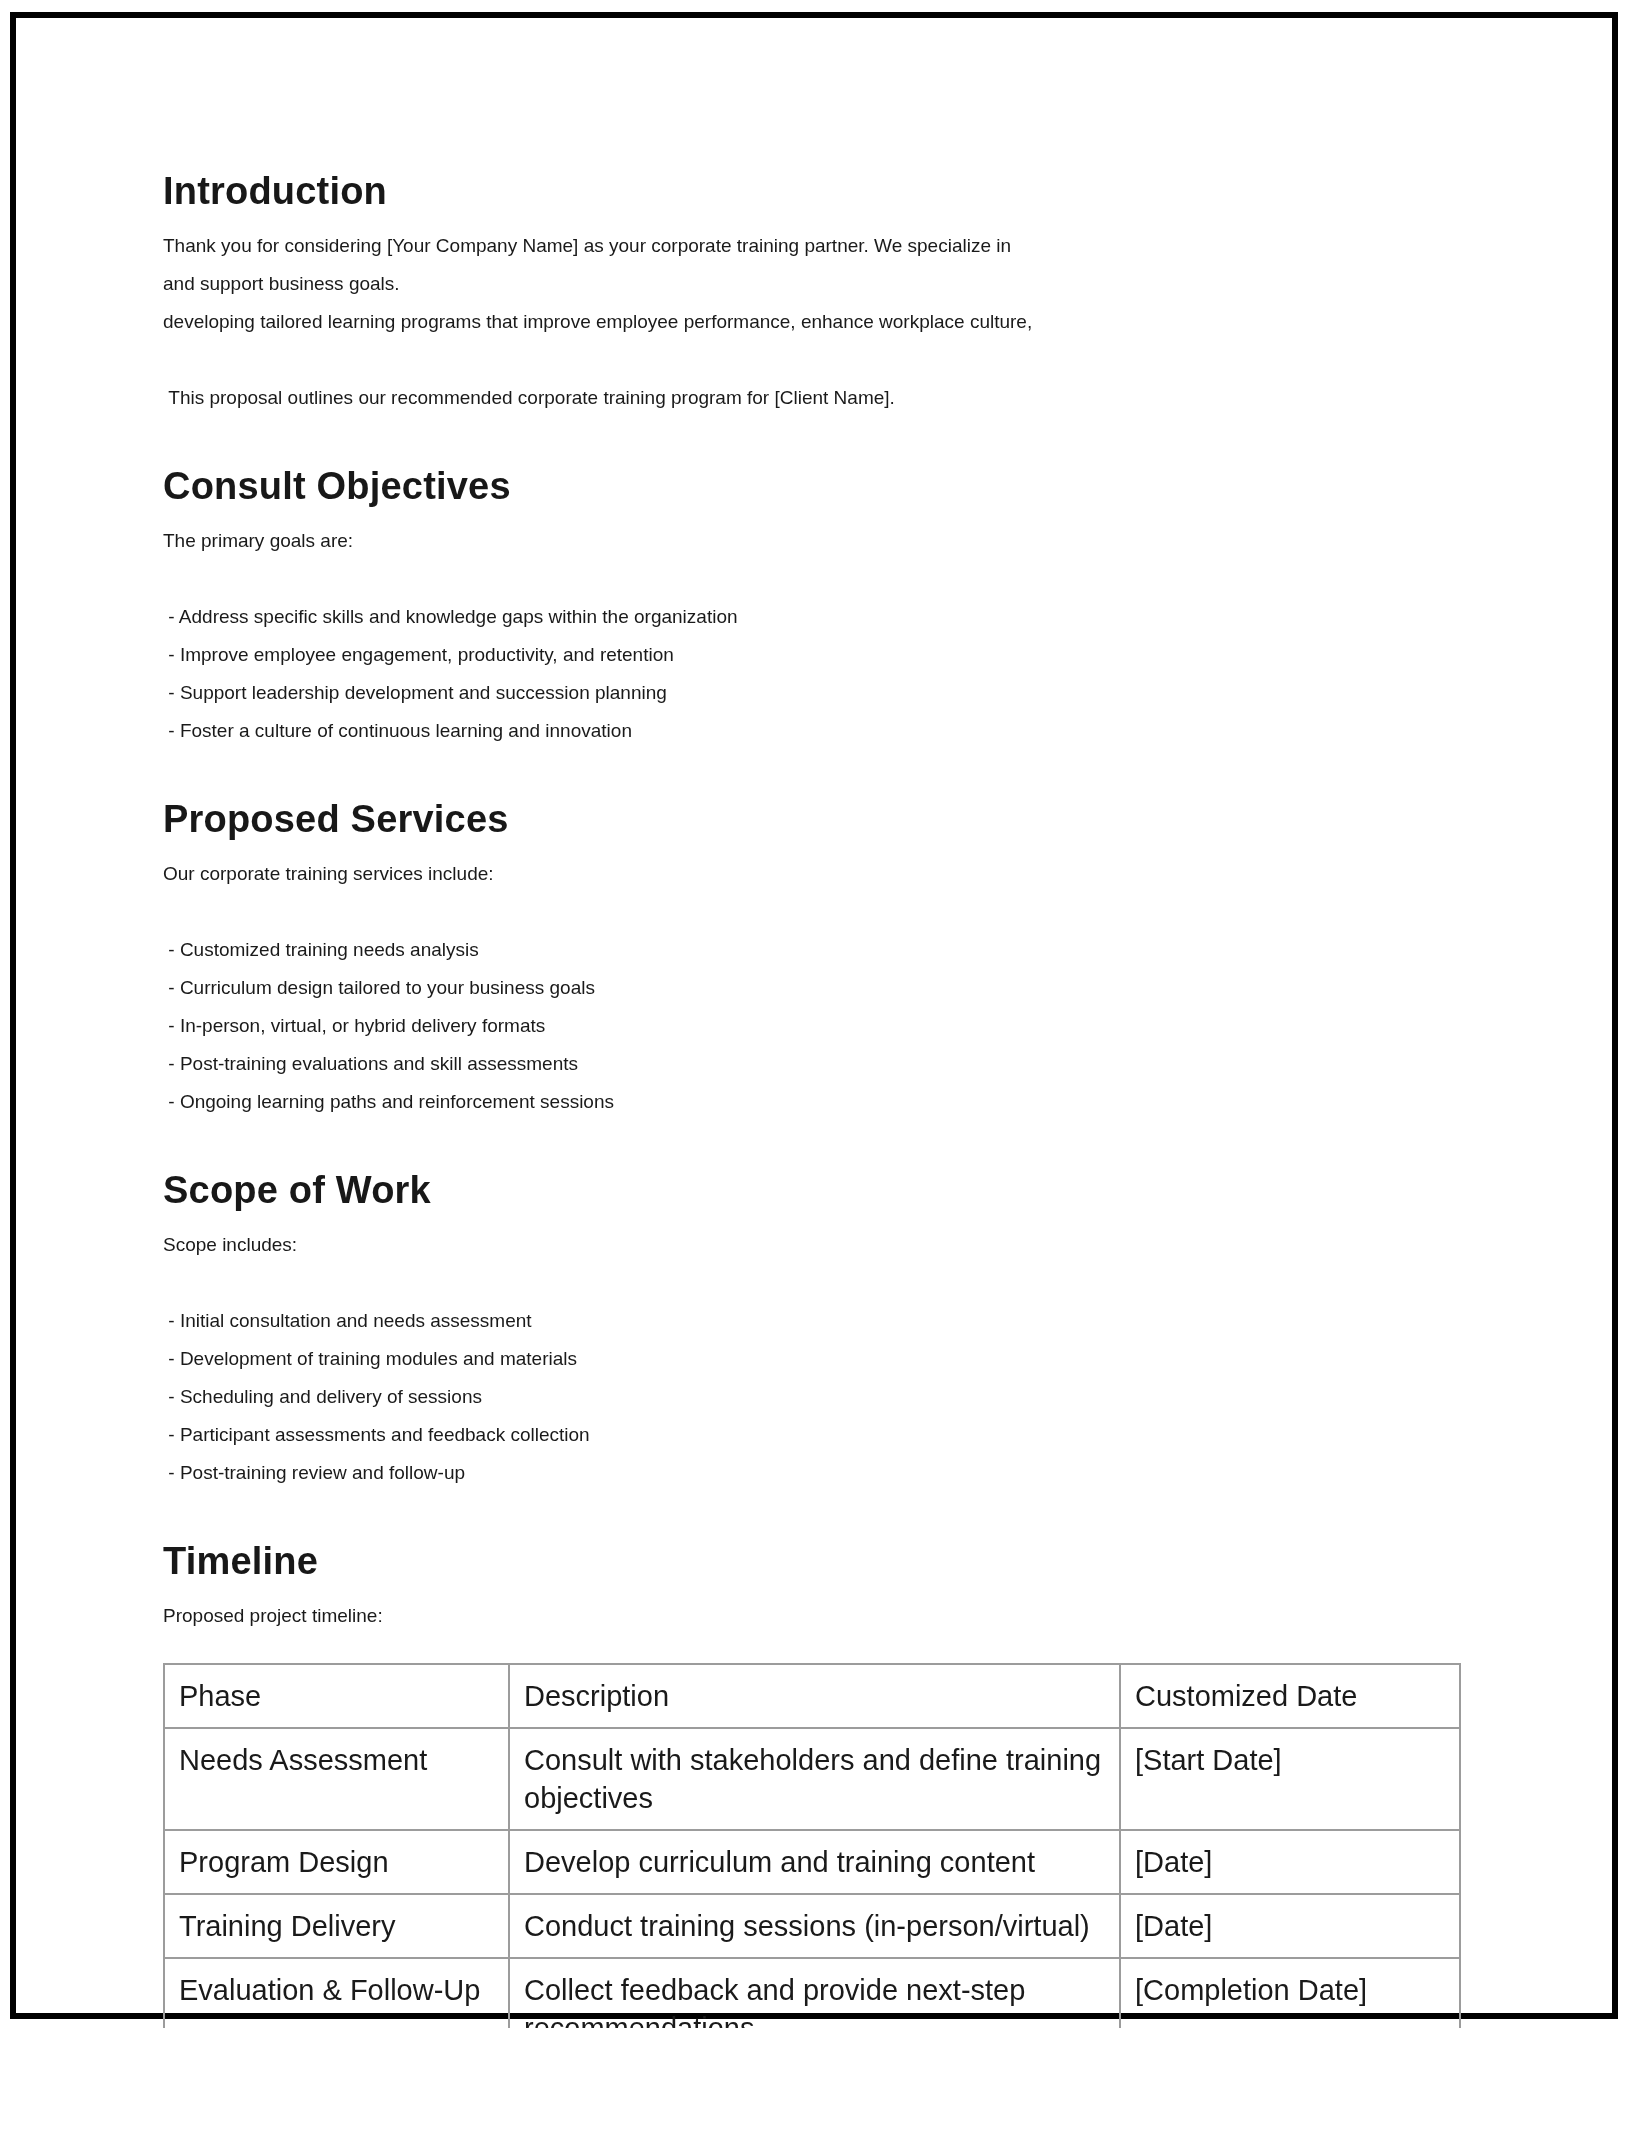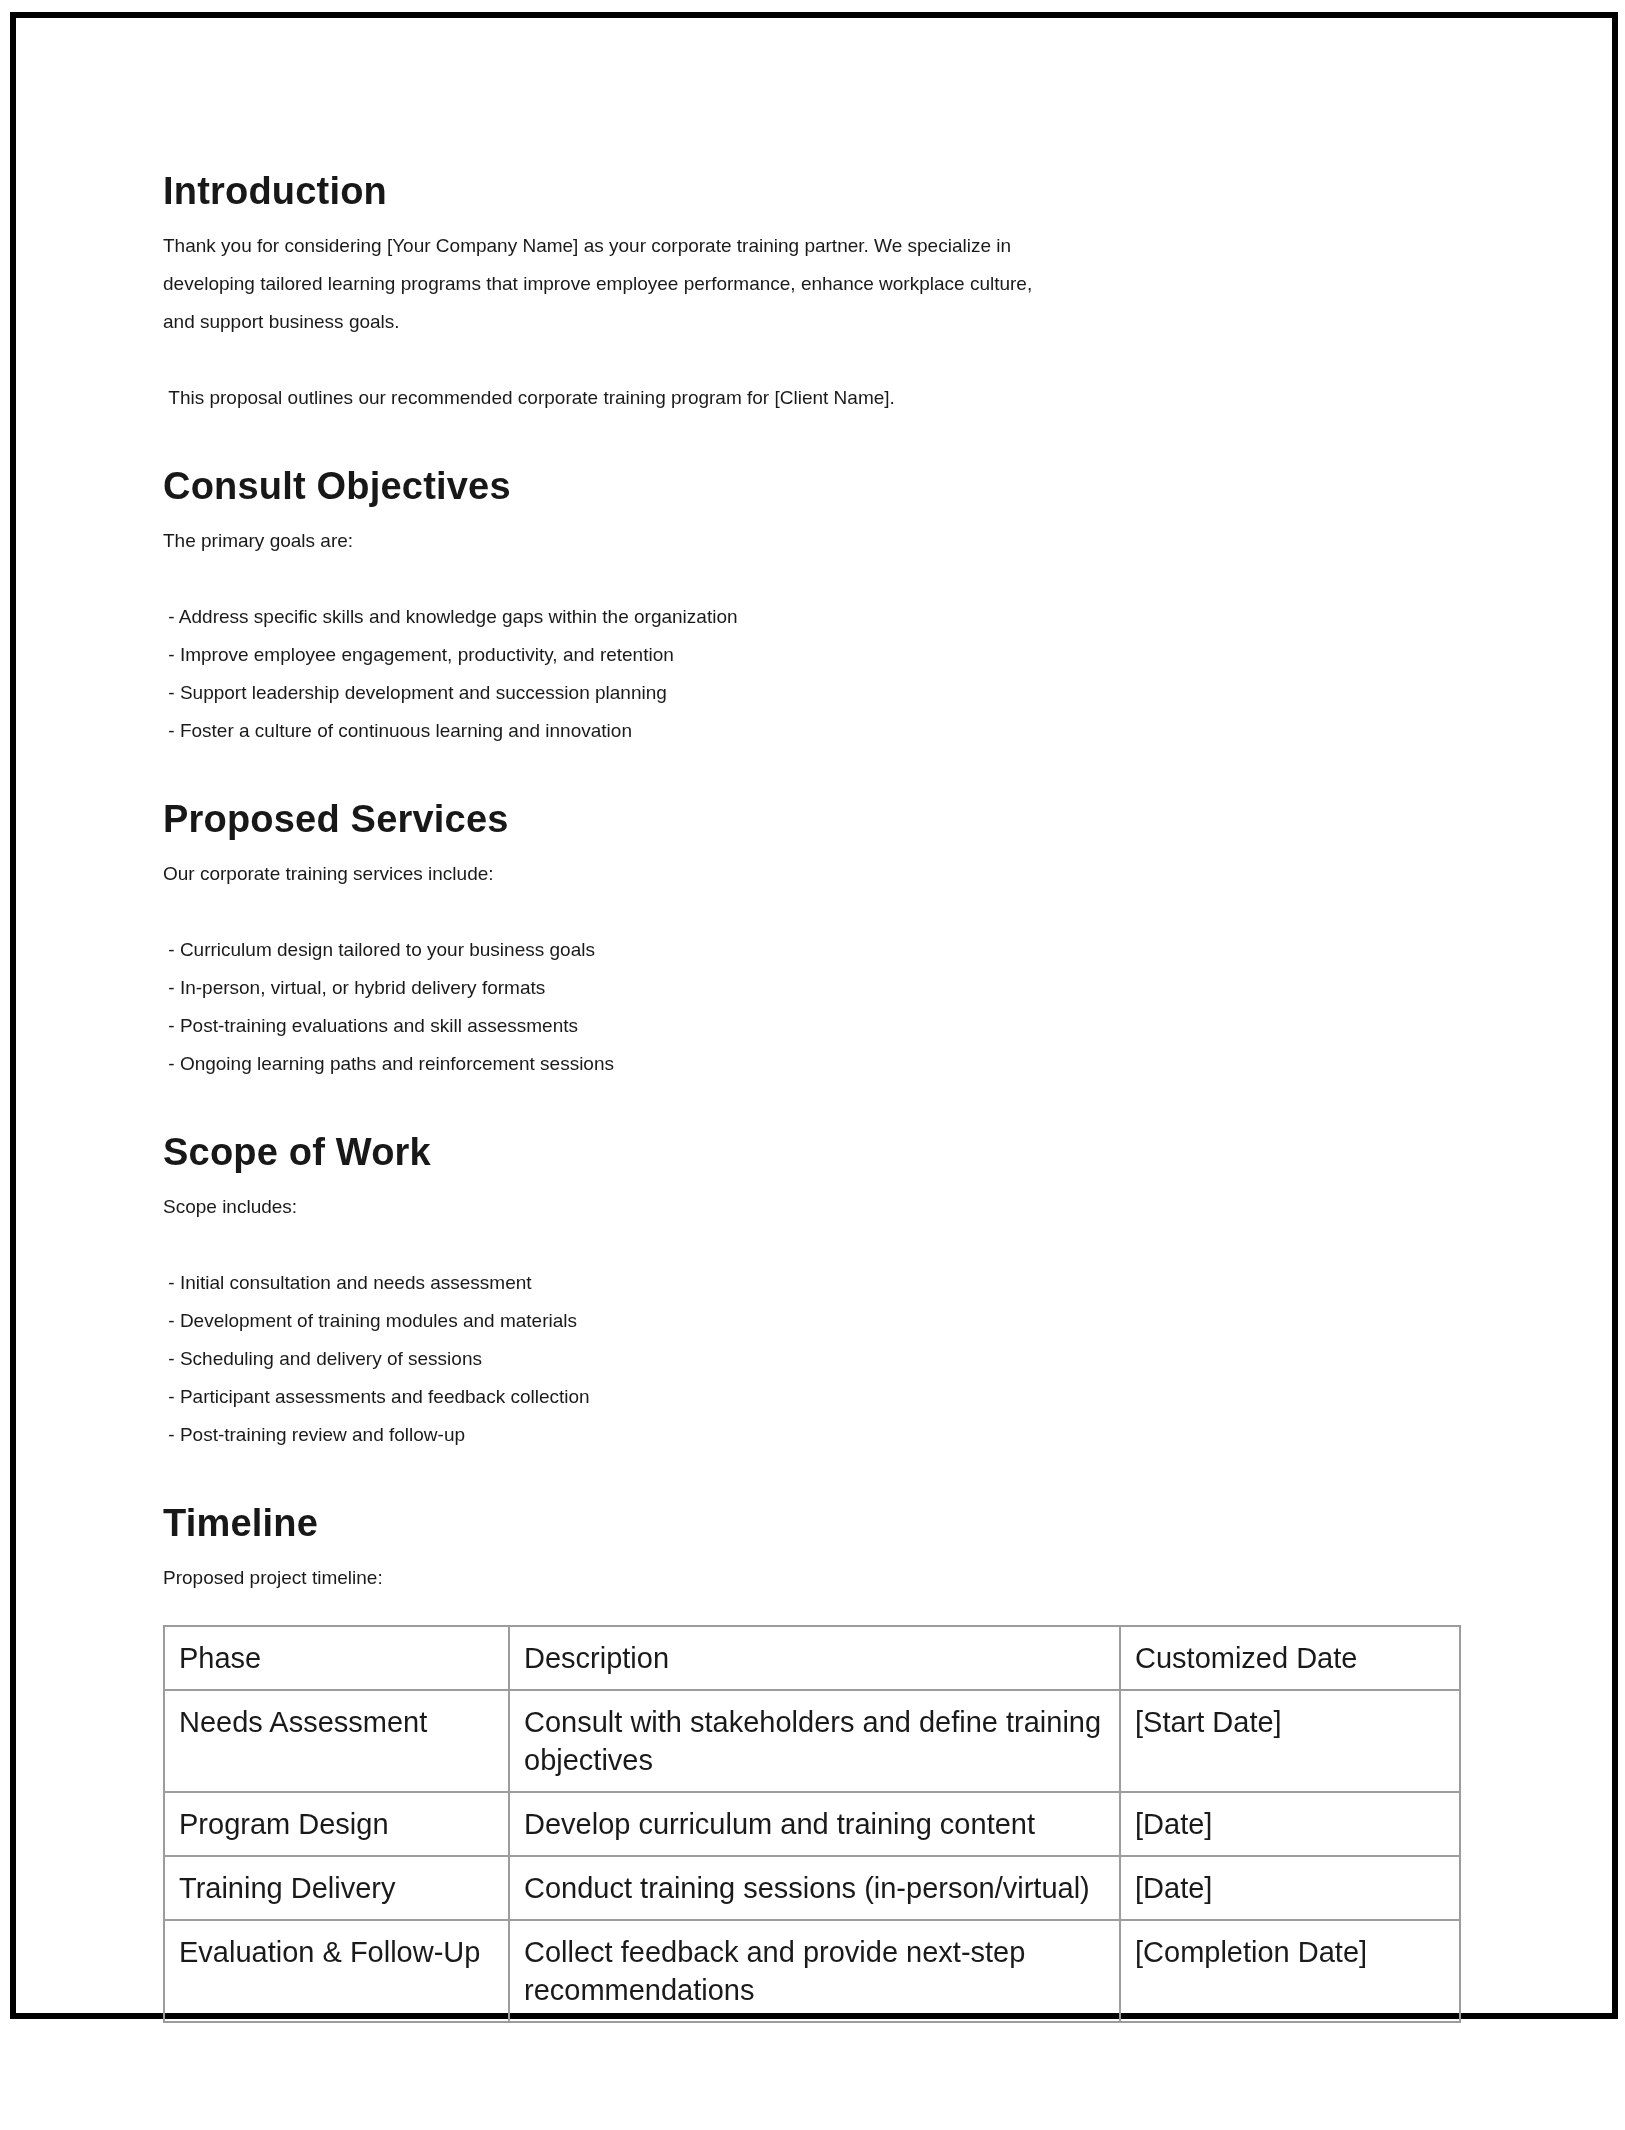--- a/index.html
+++ b/index.html
@@ -73,40 +73,41 @@
 <body>
 
 <div class="page">
   <div class="page-border"></div>
 
   <div class="content">
 
     <section>
       <h2 class="section-heading first">Introduction</h2>
       <div class="line">Thank you for considering [Your Company Name] as your corporate training partner. We specialize in</div>
+      <div class="line">and support business goals.</div>
       <div class="line">developing tailored learning programs that improve employee performance, enhance workplace culture,</div>
-      <div class="line">and support business goals.</div>
       <div class="spacer"></div>
       <div class="line"> This proposal outlines our recommended corporate training program for [Client Name].</div>
     </section>
 
     <section>
       <h2 class="section-heading">Consult Objectives</h2>
       <div class="lead">The primary goals are:</div>
       <div class="spacer"></div>
       <div class="line"> - Address specific skills and knowledge gaps within the organization</div>
       <div class="line"> - Improve employee engagement, productivity, and retention</div>
       <div class="line"> - Support leadership development and succession planning</div>
       <div class="line"> - Foster a culture of continuous learning and innovation</div>
     </section>
 
     <section>
       <h2 class="section-heading">Proposed Services</h2>
       <div class="lead">Our corporate training services include:</div>
       <div class="spacer"></div>
+      <div class="line"> - Customized training needs analysis</div>
       <div class="line"> - Curriculum design tailored to your business goals</div>
       <div class="line"> - In-person, virtual, or hybrid delivery formats</div>
       <div class="line"> - Post-training evaluations and skill assessments</div>
       <div class="line"> - Ongoing learning paths and reinforcement sessions</div>
     </section>
 
     <section>
       <h2 class="section-heading">Scope of Work</h2>
       <div class="lead">Scope includes:</div>
       <div class="spacer"></div>

